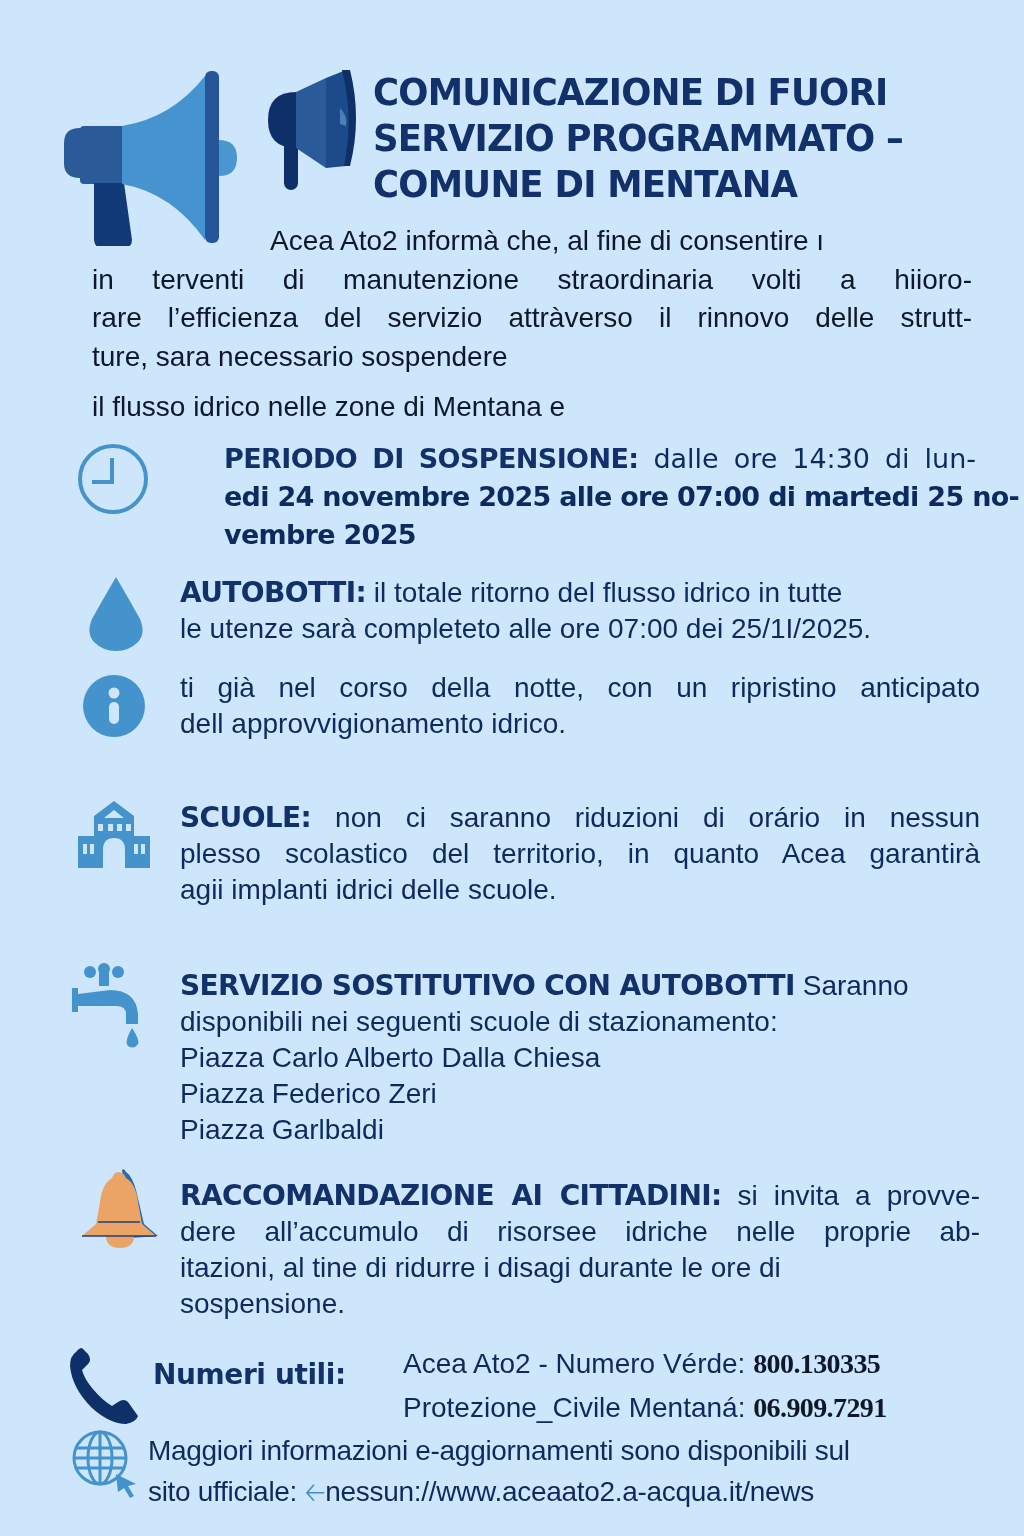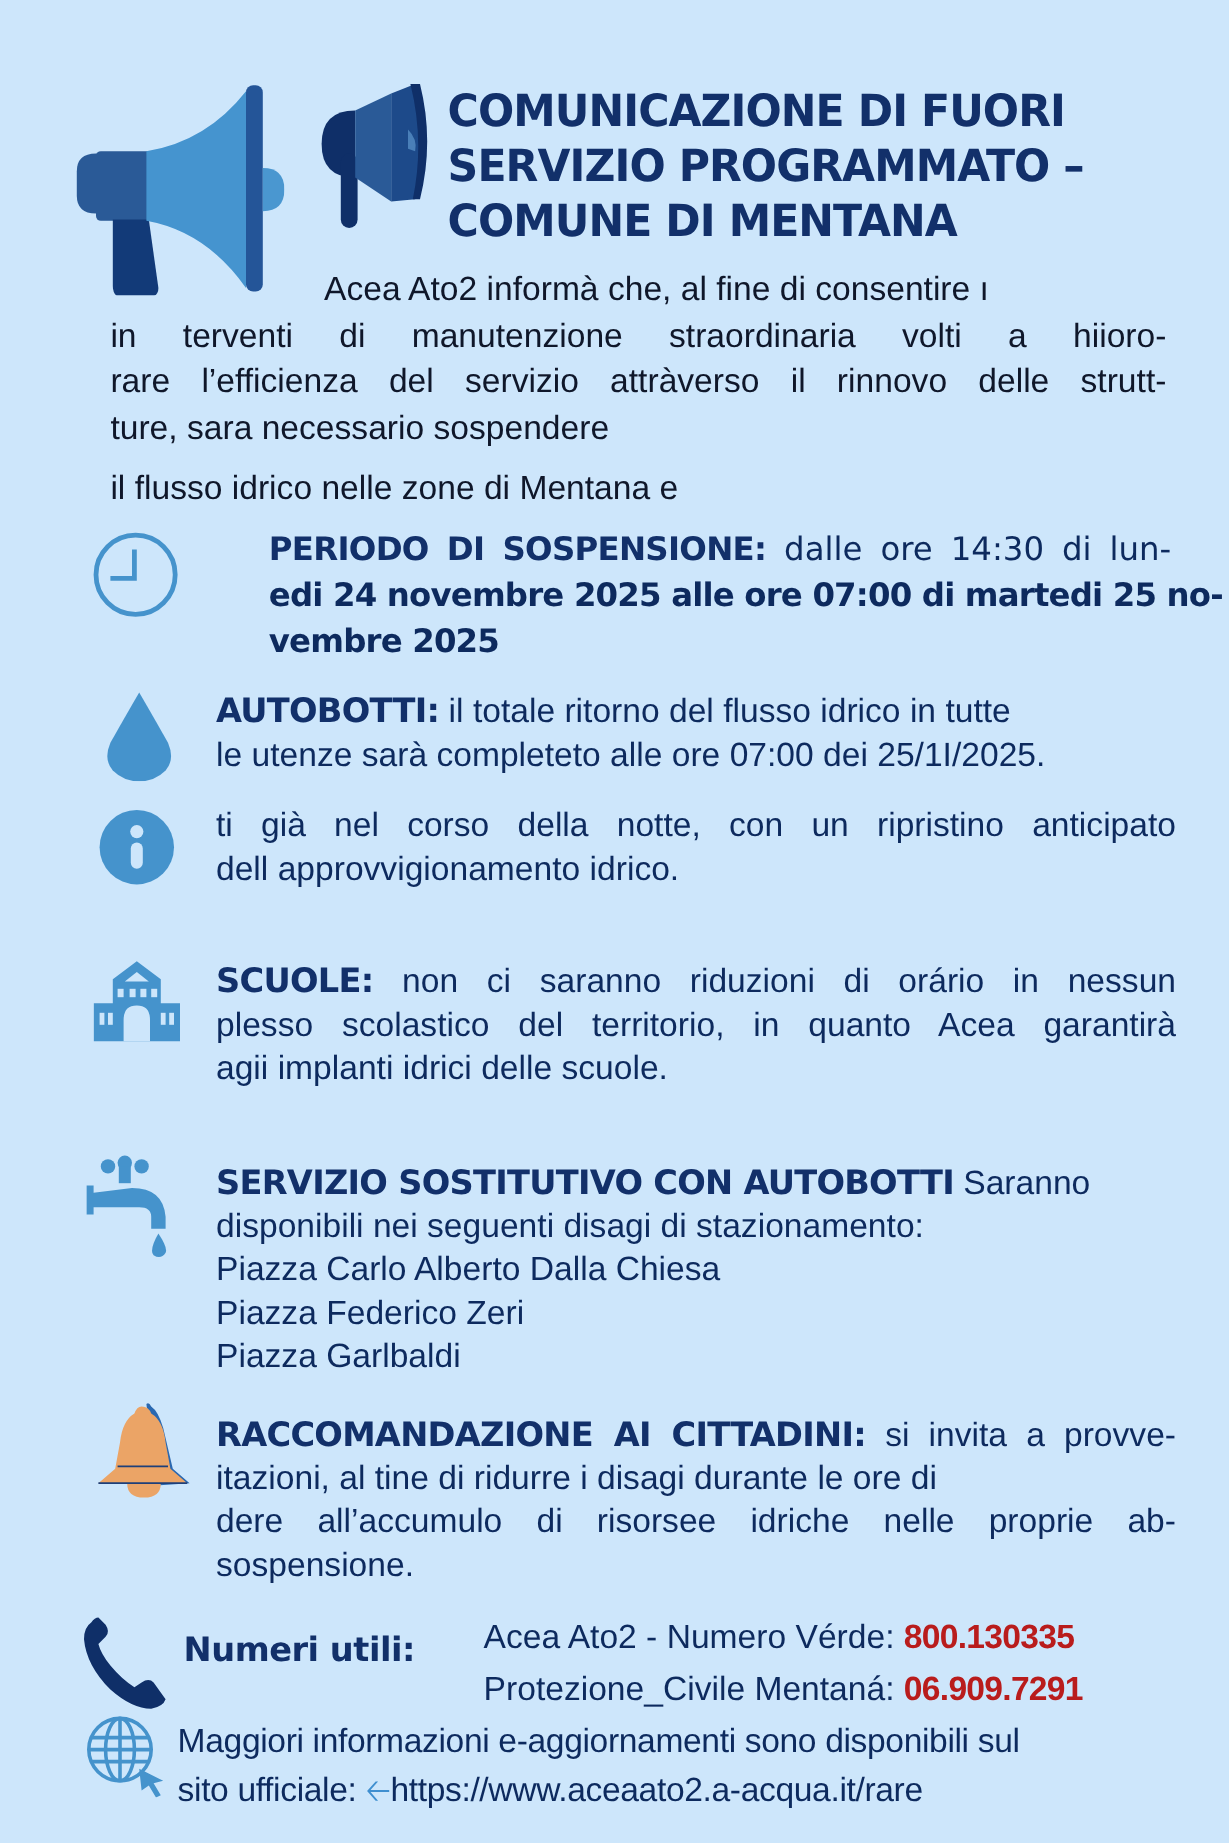--- a/index.html
+++ b/index.html
@@ -75,22 +75,22 @@
       position: absolute; left: 153px; top: 14px;
       font-family: "DejaVu Sans", sans-serif;
       font-weight: bold; font-size: 28px; color: #12306a;
       letter-spacing: -0.4px;
     }
     .contacts .row {
       position: absolute; left: 403px;
       font-size: 28px; color: #0d2a5e; white-space: nowrap;
     }
     .contacts .row b {
-      font-family: Liberation Sans, sans-serif;
-      color: #b91c1c; letter-spacing: -0.6px;
+      font-family: Liberation Serif, serif;
+      color: #0f172a; letter-spacing: -0.6px;
     }
     .contacts .r1 { top: 4px; }
     .contacts .r2 { top: 48px; }
 
     .website { top: 1430px; }
     .website .text {
       position: absolute; left: 148px; width: 830px;
       font-size: 28px; line-height: 41px; color: #0d2a5e;
       letter-spacing: -0.3px;
     }
@@ -191,39 +191,39 @@
   <svg class="icon" style="left:72px;top:-6px;width:76px;height:88px" viewBox="0 0 76 88">
     <circle cx="18" cy="10" r="6" fill="#4593cc"></circle>
     <circle cx="32" cy="7" r="6" fill="#4593cc"></circle>
     <circle cx="46" cy="10" r="6" fill="#4593cc"></circle>
     <rect x="27" y="10" width="10" height="14" fill="#4593cc"></rect>
     <path d="M0 26 L6 26 L6 32 L38 28 Q64 28 66 52 L66 62 L54 62 L54 52 Q54 44 44 44 L6 44 L6 50 L0 50 Z" fill="#4593cc"></path>
     <path d="M60 66 Q68 78 66 82 Q62 88 56 84 Q52 80 60 66 Z" fill="#4593cc"></path>
   </svg>
   <div class="text">
     <div class="line"><span class="lbl">SERVIZIO SOSTITUTIVO   CON  AUTOBOTTI</span><span> Saranno</span></div>
-    <div class="line">disponibili nei seguenti disagi di stazionamento:</div>
+    <div class="line">disponibili nei seguenti scuole di stazionamento:</div>
     <div class="line">Piazza Carlo Alberto Dalla Chiesa</div>
     <div class="line">Piazza Federico Zeri</div>
     <div class="line">Piazza Garlbaldi</div>
   </div>
 </div>
 
 <div class="section s-advice">
   <svg class="icon" style="left:80px;top:-10px;width:80px;height:86px" viewBox="0 0 80 86">
     <path d="M42 2 Q44 0 46 4 Q52 8 56 22 L64 56 L78 68 L50 70 Z" fill="#2a68b0"></path>
     <path d="M38 4 Q44 4 46 10 Q56 16 58 34 L62 56 L76 68 L2 68 L16 56 L20 34 Q22 16 32 10 Q34 4 38 4 Z" fill="#eba466"></path>
     <path d="M26 68 L54 68 Q54 80 40 80 Q26 80 26 68 Z" fill="#eba466"></path>
     <line x1="18" y1="54" x2="60" y2="54" stroke="#1d3f7a" stroke-width="1.5"></line>
     <line x1="2" y1="68" x2="76" y2="68" stroke="#1d3f7a" stroke-width="1.5"></line>
   </svg>
   <div class="text">
     <div class="line justify"><span class="lbl">RACCOMANDAZIONE AI CITTADINI:</span><span> si invita a provve-</span></div>
+    <div class="line justify">dere all’accumulo di risorsee idriche nelle proprie ab-</div>
     <div class="line">itazioni, al tine di ridurre i disagi durante le ore di</div>
-    <div class="line justify">dere all’accumulo di risorsee idriche nelle proprie ab-</div>
     <div class="line">sospensione.</div>
   </div>
 </div>
 
 <div class="section contacts">
   <svg class="icon" style="left:66px;top:2px;width:76px;height:80px" viewBox="0 0 76 80">
     <path d="M10 6 Q4 10 4 20 Q6 42 26 62 Q44 78 60 78 Q70 76 72 70 L62 56 Q58 52 52 56 L46 60 Q36 54 26 42 Q18 32 16 24 L22 18 Q26 14 22 8 L16 2 Q13 2 10 6 Z" fill="#0f2f68"></path>
   </svg>
   <div class="num-label">Numeri utili:</div>
   <div class="row r1">
@@ -240,16 +240,16 @@
     <ellipse cx="28" cy="28" rx="12" ry="26" fill="none" stroke="#4593cc" stroke-width="3"></ellipse>
     <line x1="28" y1="2" x2="28" y2="54" stroke="#4593cc" stroke-width="3"></line>
     <line x1="4" y1="18" x2="52" y2="18" stroke="#4593cc" stroke-width="3"></line>
     <line x1="2" y1="28" x2="54" y2="28" stroke="#4593cc" stroke-width="3"></line>
     <line x1="4" y1="38" x2="52" y2="38" stroke="#4593cc" stroke-width="3"></line>
     <path d="M44 44 L64 54 L56 56 L62 66 L58 68 L52 58 L46 62 Z" fill="#4593cc"></path>
   </svg>
   <div class="text">
     <div class="line">Maggiori informazioni e-aggiornamenti sono disponibili sul</div>
     <div class="line">
-      <span>sito ufficiale: </span><span class="arrow">🡠</span><a class="url">https://www.aceaato2.a-acqua.it/rare</a>
+      <span>sito ufficiale: </span><span class="arrow">🡠</span><a class="url">nessun://www.aceaato2.a-acqua.it/news</a>
     </div>
   </div>
 </div>
 
 </body></html>

